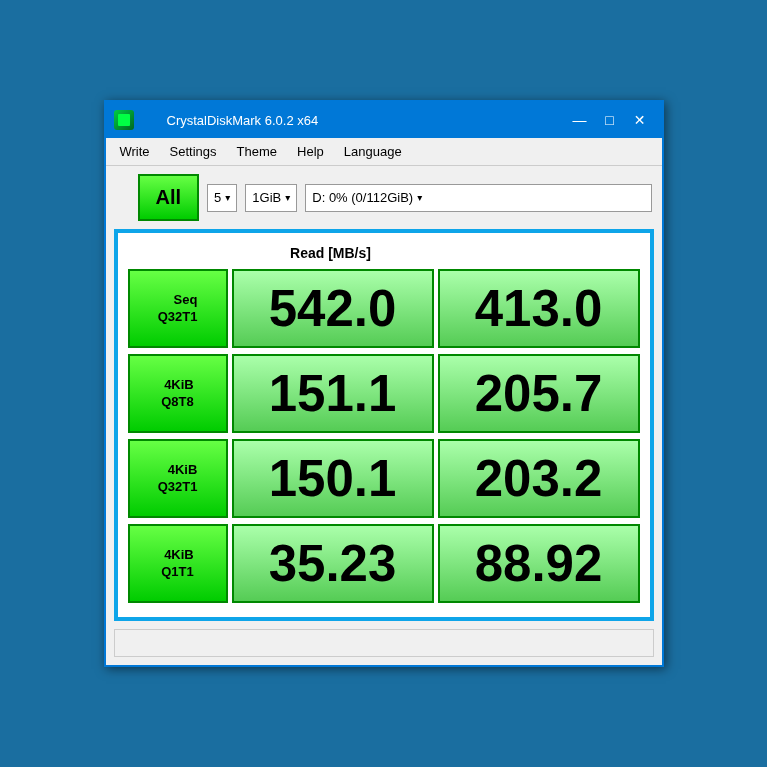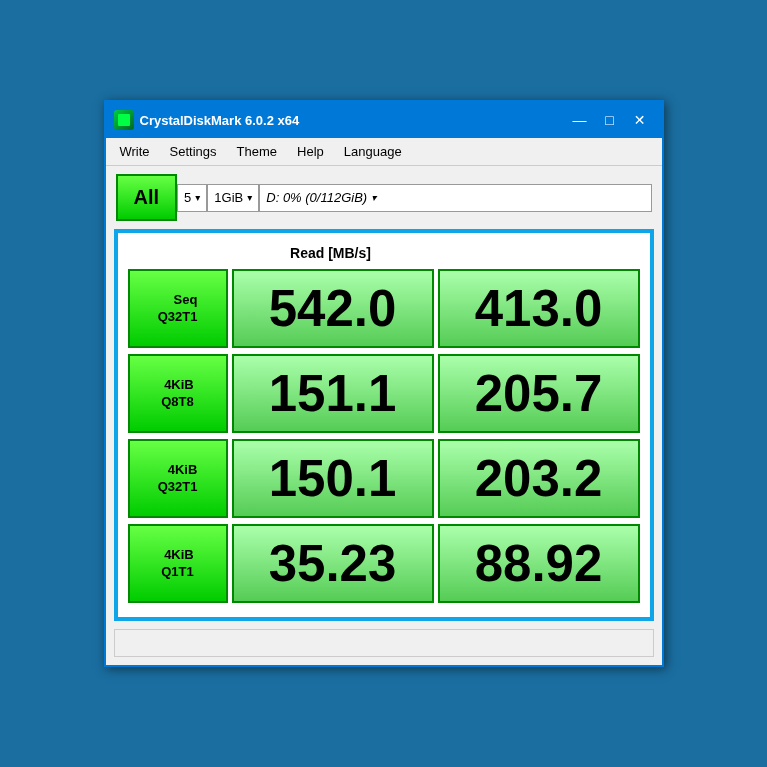--- a/index.html
+++ b/index.html
@@ -42,21 +42,22 @@
       justify-content: center;
     }
     .app-icon-inner {
       width: 12px;
       height: 12px;
       background: #00ff44;
       border-radius: 1px;
     }
     .title-text {
       font-size: 13px;
-      font-weight: bold;
+      font-weight: normal;
+      margin-left: 27px;
     }
     .title-controls {
       display: flex;
       gap: 2px;
     }
     .title-btn {
       width: 28px;
       height: 24px;
       background: transparent;
       border: none;
@@ -77,21 +78,23 @@
     .menu-item {
       padding: 3px 8px;
       font-size: 13px;
       cursor: pointer;
       color: #000;
     }
     .toolbar {
       display: flex;
       align-items: center;
       padding: 8px 10px;
-      background: #f0f0f0;
+      gap: 8px;
+      background: #f0f0f0;
+      margin-left: 22px;
     }
     .all-btn {
       background: linear-gradient(to bottom, #66ff44, #00cc00);
       border: 2px solid #008800;
       color: black;
       font-size: 20px;
       font-weight: bold;
       padding: 10px 16px;
       cursor: pointer;
       min-width: 60px;
@@ -105,21 +108,20 @@
       display: flex;
       align-items: center;
       gap: 4px;
       height: 28px;
     }
     .select-arrow {
       font-size: 10px;
     }
     .drive-select {
       flex: 1;
-      font-style: italic;
     }
     .content {
       padding: 8px 10px;
       background: white;
       margin: 0 8px 8px 8px;
       border: 4px solid #0ea5e9;
     }
     .col-headers {
       display: grid;
       grid-template-columns: 100px 1fr 1fr;

